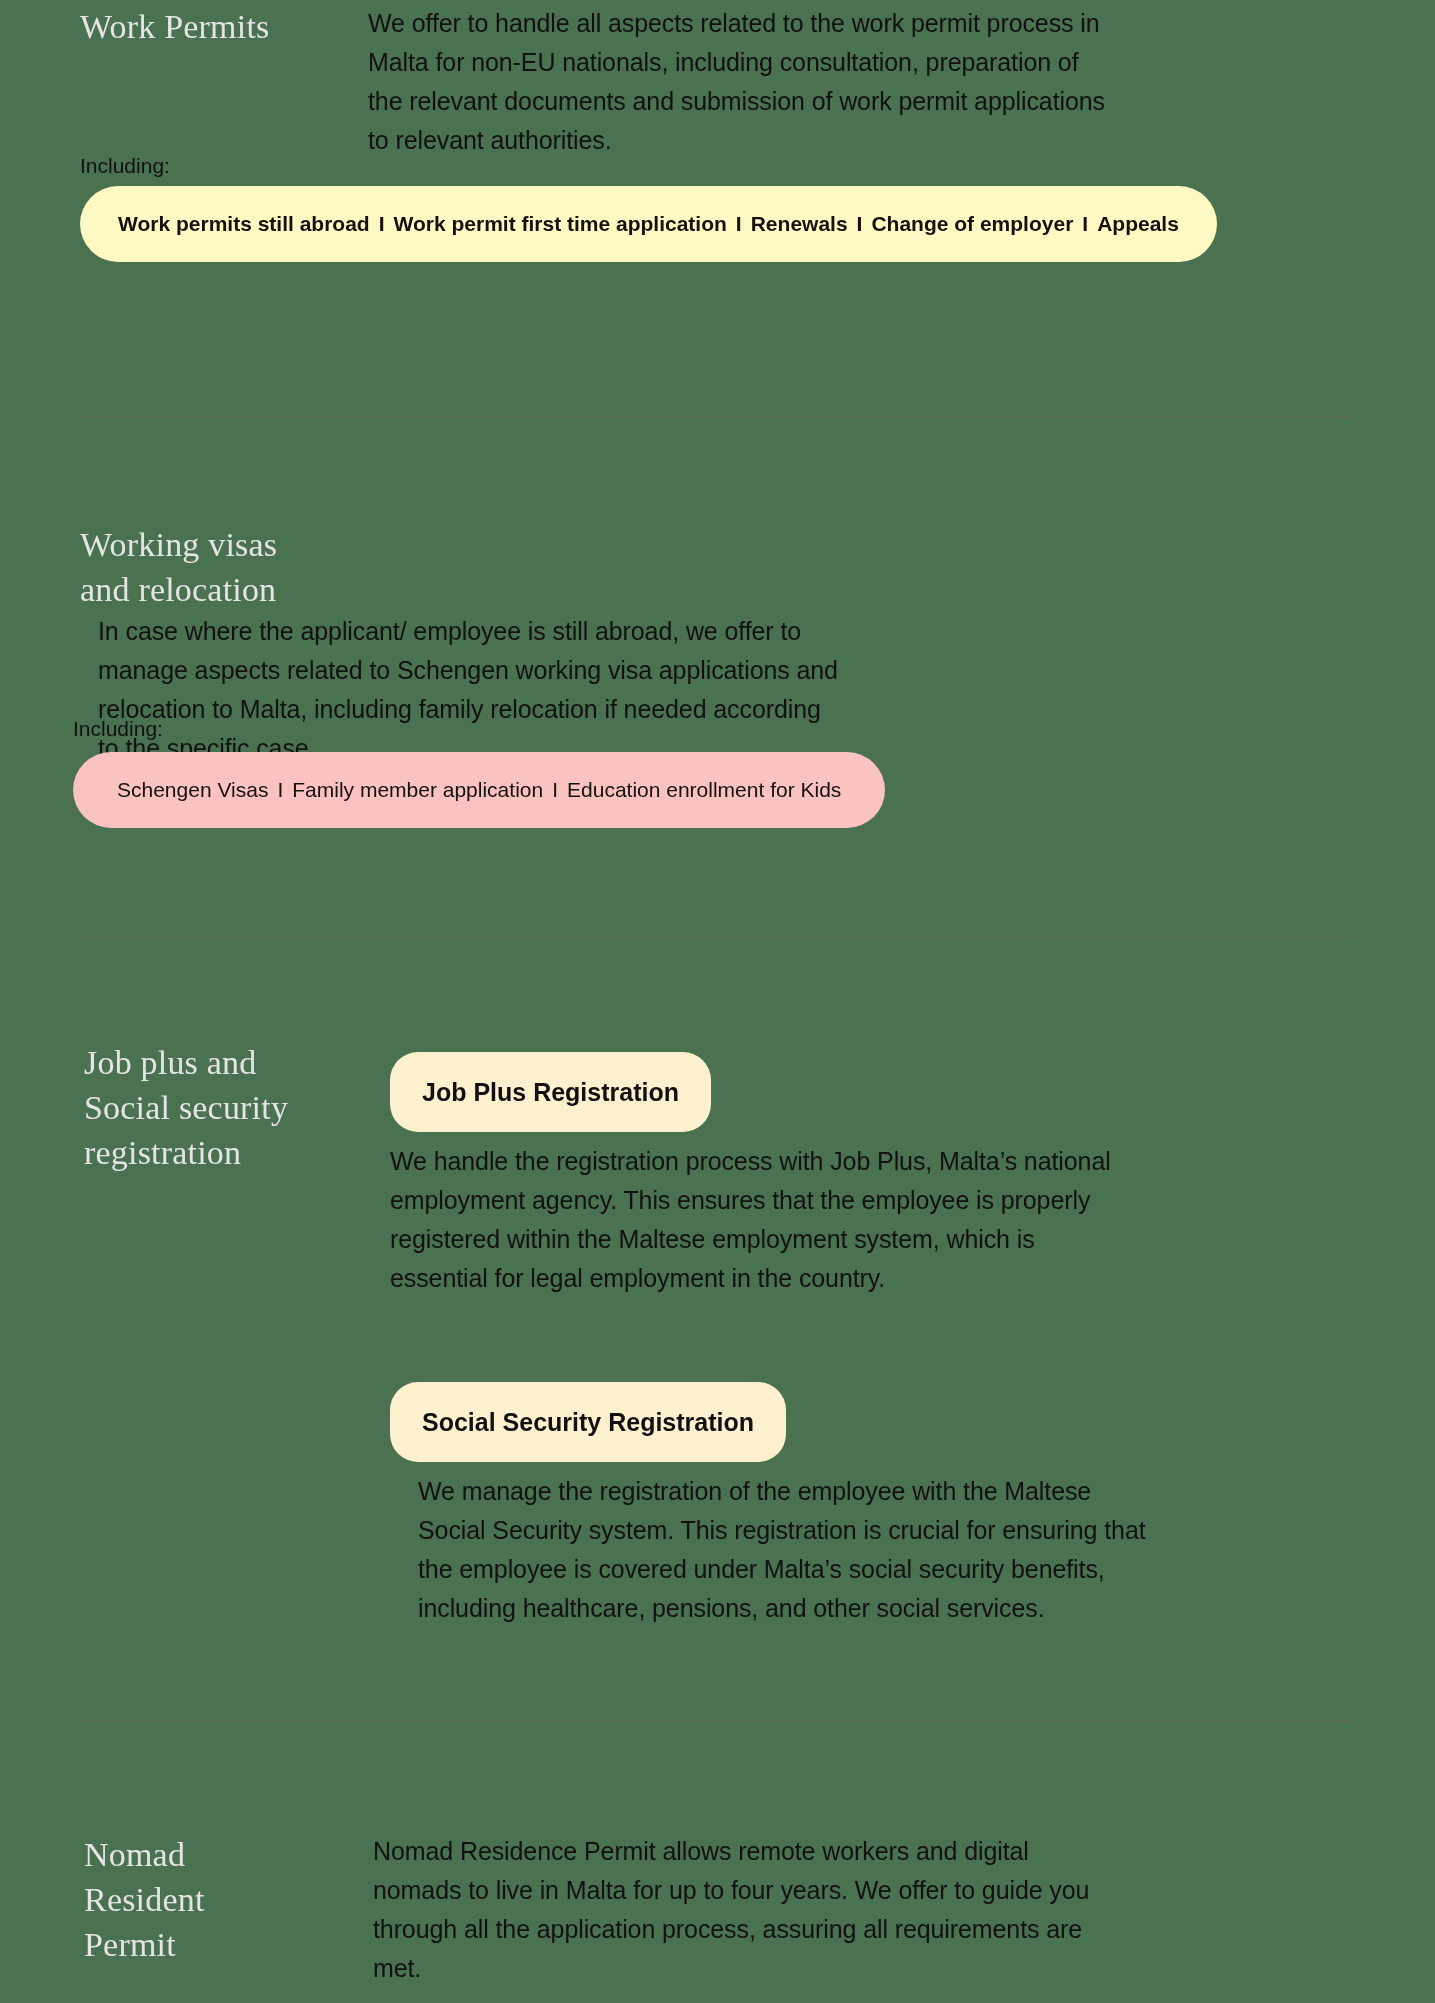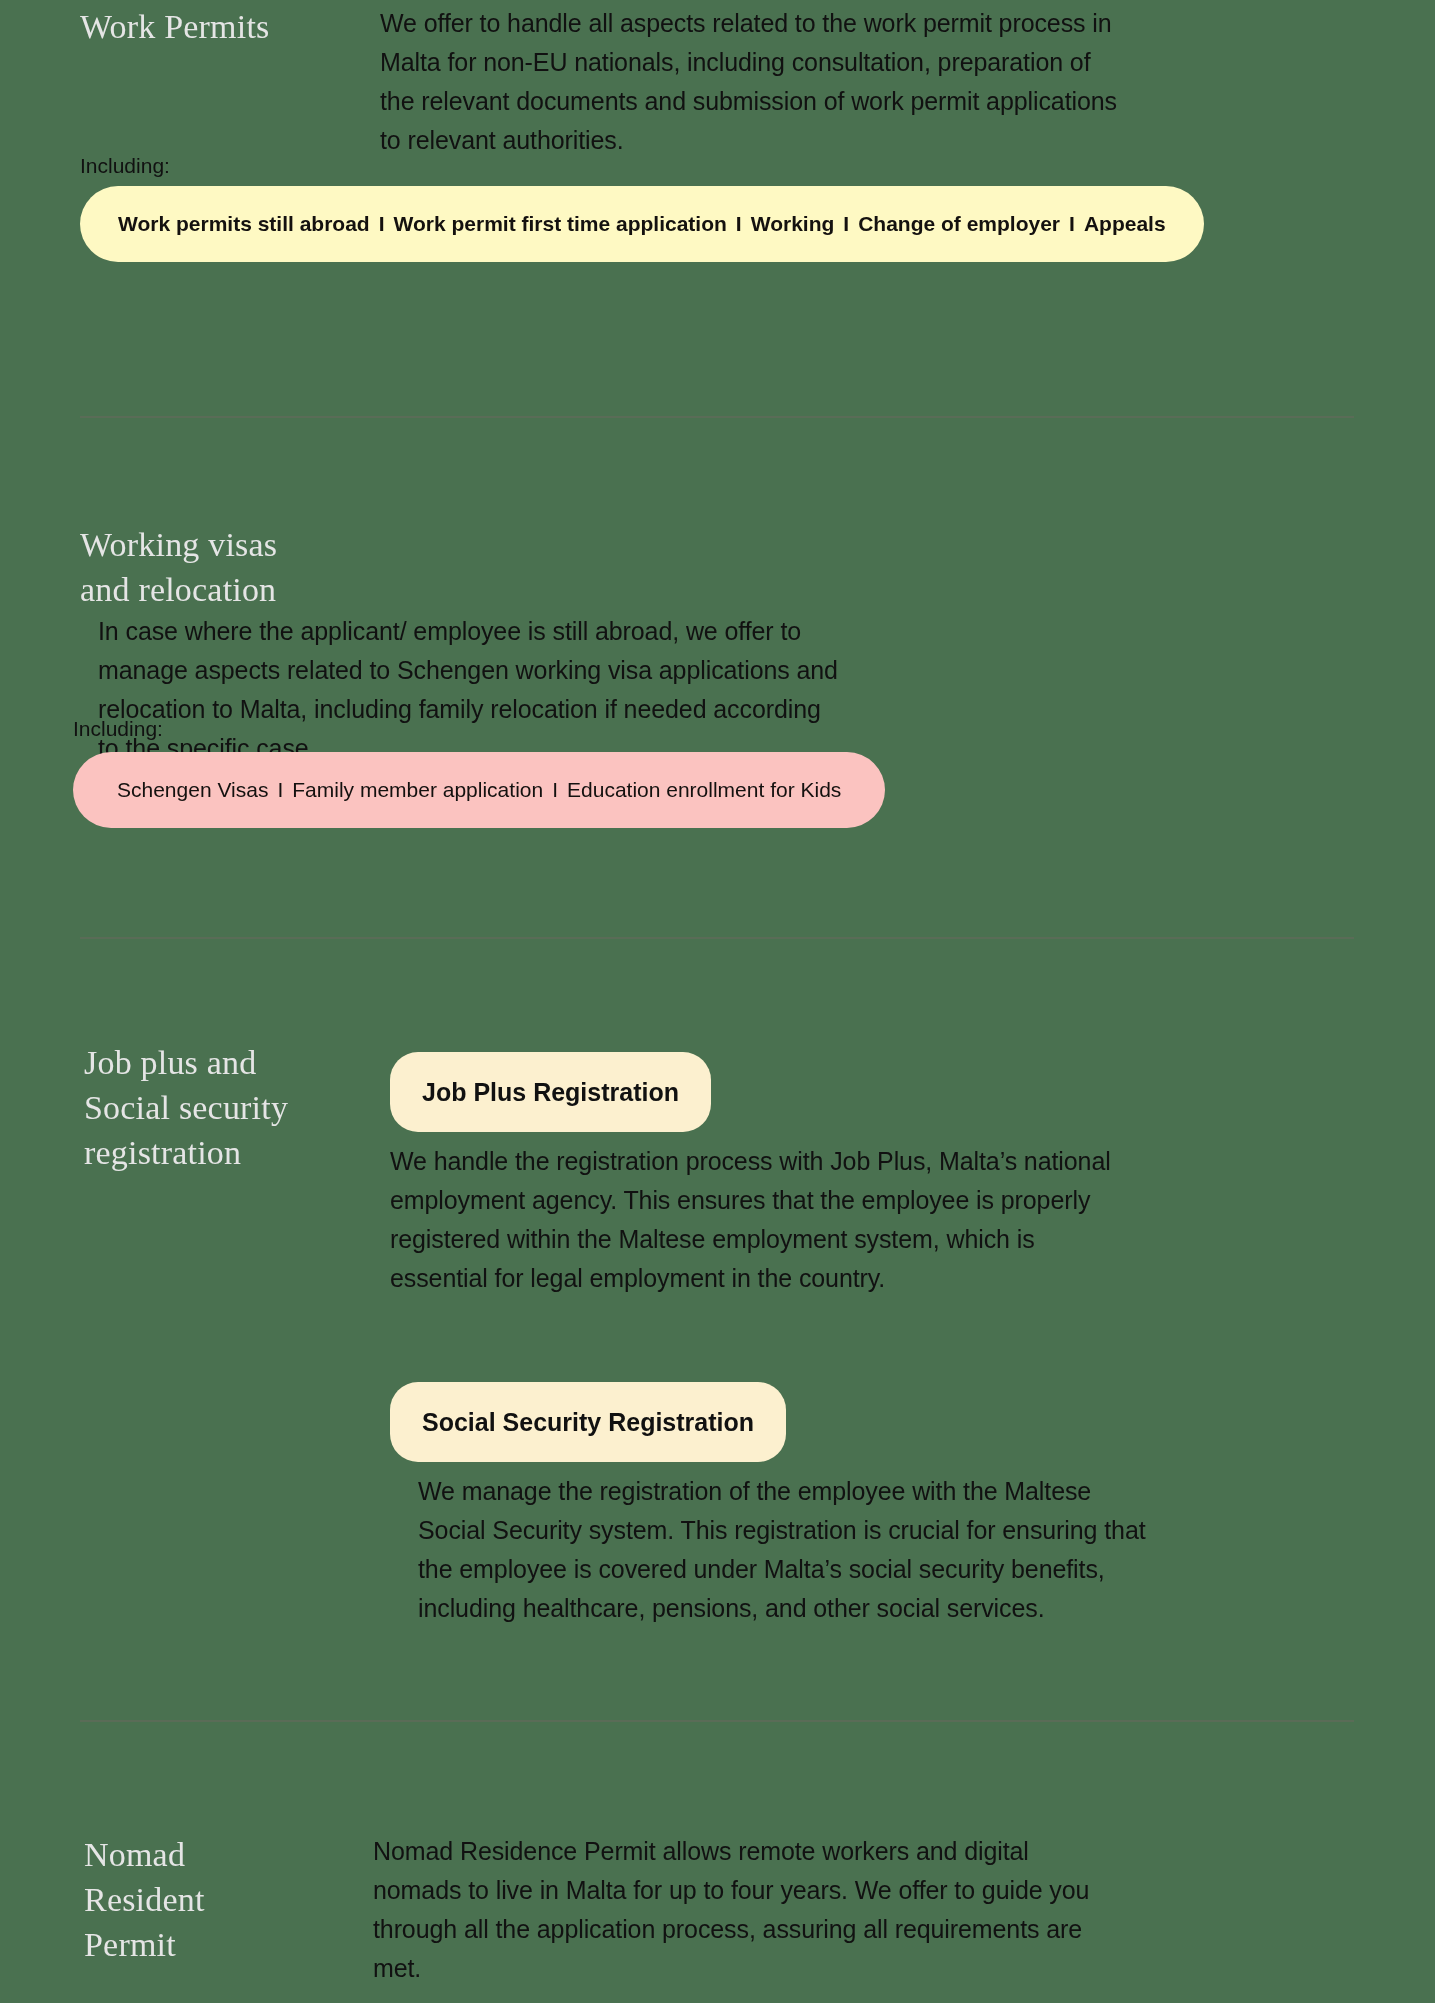--- a/index.html
+++ b/index.html
@@ -112,32 +112,32 @@
 </style>
 </head>
 <body>
 
 <div class="page">
 
   <div class="section">
 
     <div class="row" style="top:4px; left:80px; width:1274px;">
       <h2 class="heading" style="width:270px;">Work Permits</h2>
-      <p class="body-text" style="width:740px; margin-left:30px;">We offer to handle all aspects related to the work permit process in Malta for non-EU nationals, including consultation, preparation of the relevant documents and submission of work permit applications to relevant authorities.</p>
+      <p class="body-text" style="width:740px; margin-left:18px;">We offer to handle all aspects related to the work permit process in Malta for non-EU nationals, including consultation, preparation of the relevant documents and submission of work permit applications to relevant authorities.</p>
     </div>
 
     <p class="including-label" style="position:absolute; top:152px; left:80px;">Including:</p>
 
     <div style="position:absolute; top:186px; left:80px;">
       <span class="pill pill-purple">
         <span>Work permits still abroad</span>
         <span class="sep">I</span>
         <span>Work permit first time application</span>
         <span class="sep">I</span>
-        <span>Working</span>
+        <span>Renewals</span>
         <span class="sep">I</span>
         <span>Change of employer</span>
         <span class="sep">I</span>
         <span>Appeals</span>
       </span>
     </div>
 
     <div class="divider" style="top:416px;"></div>
   </div>
 

